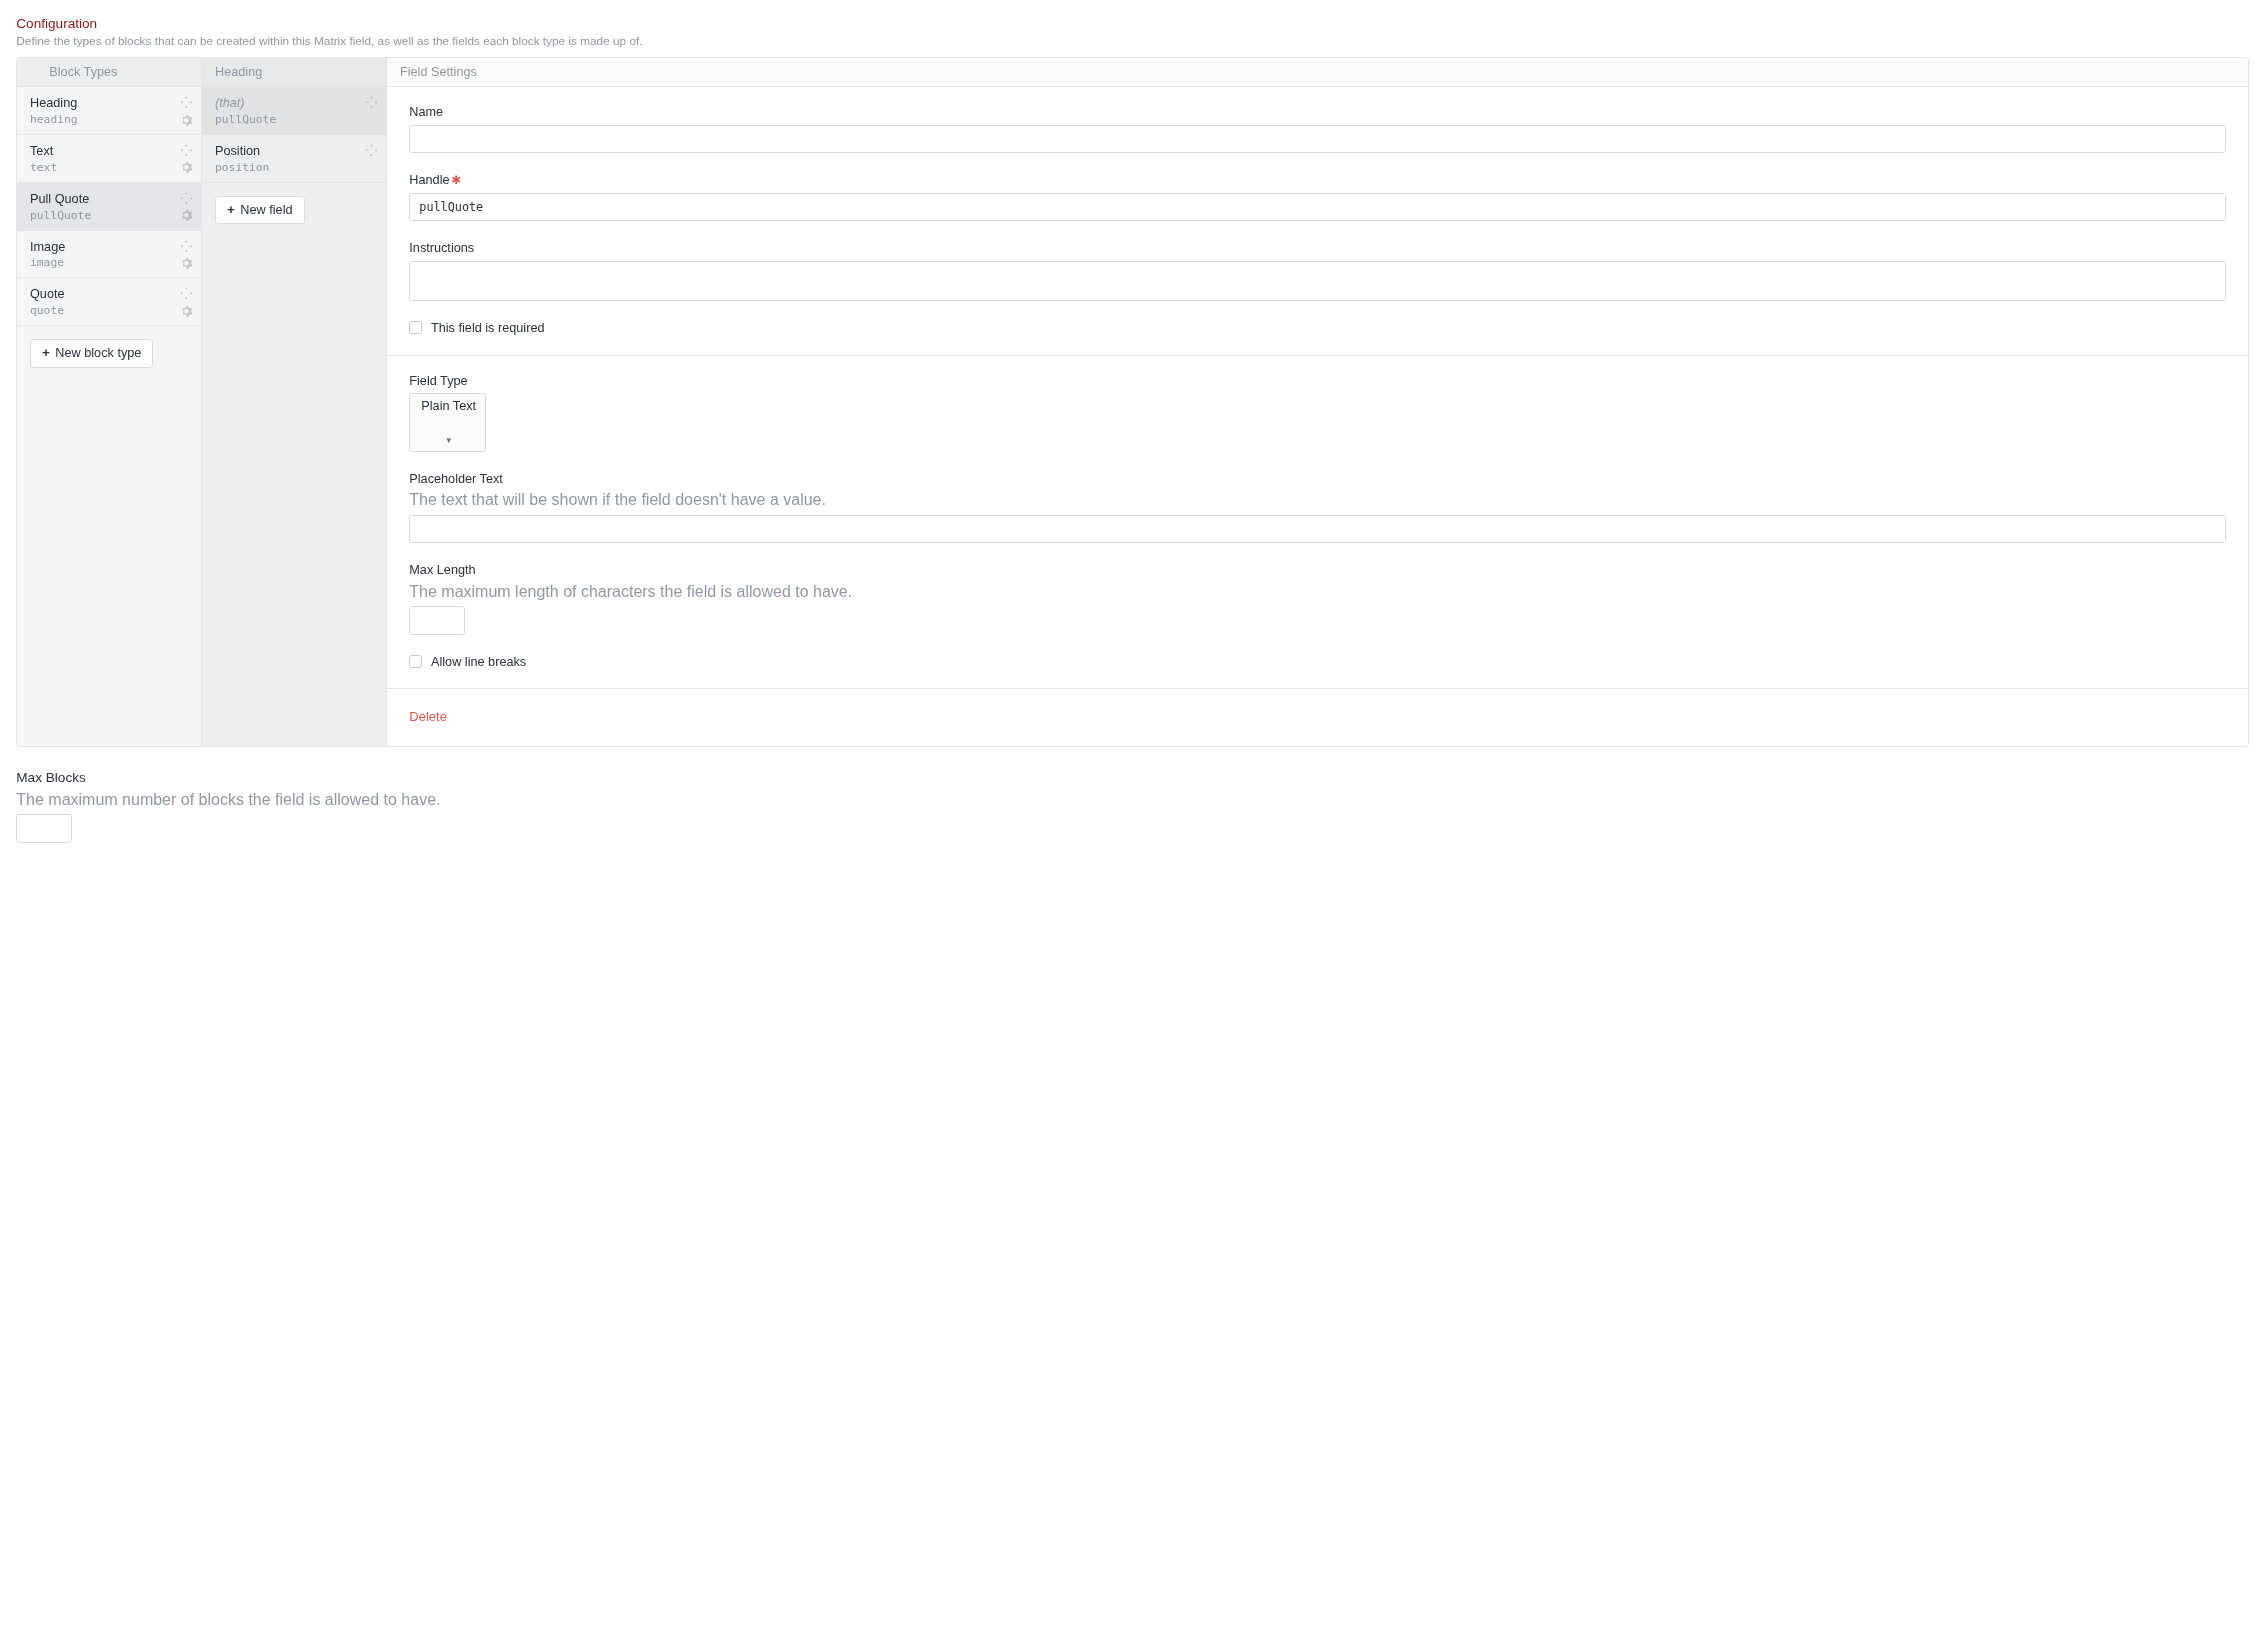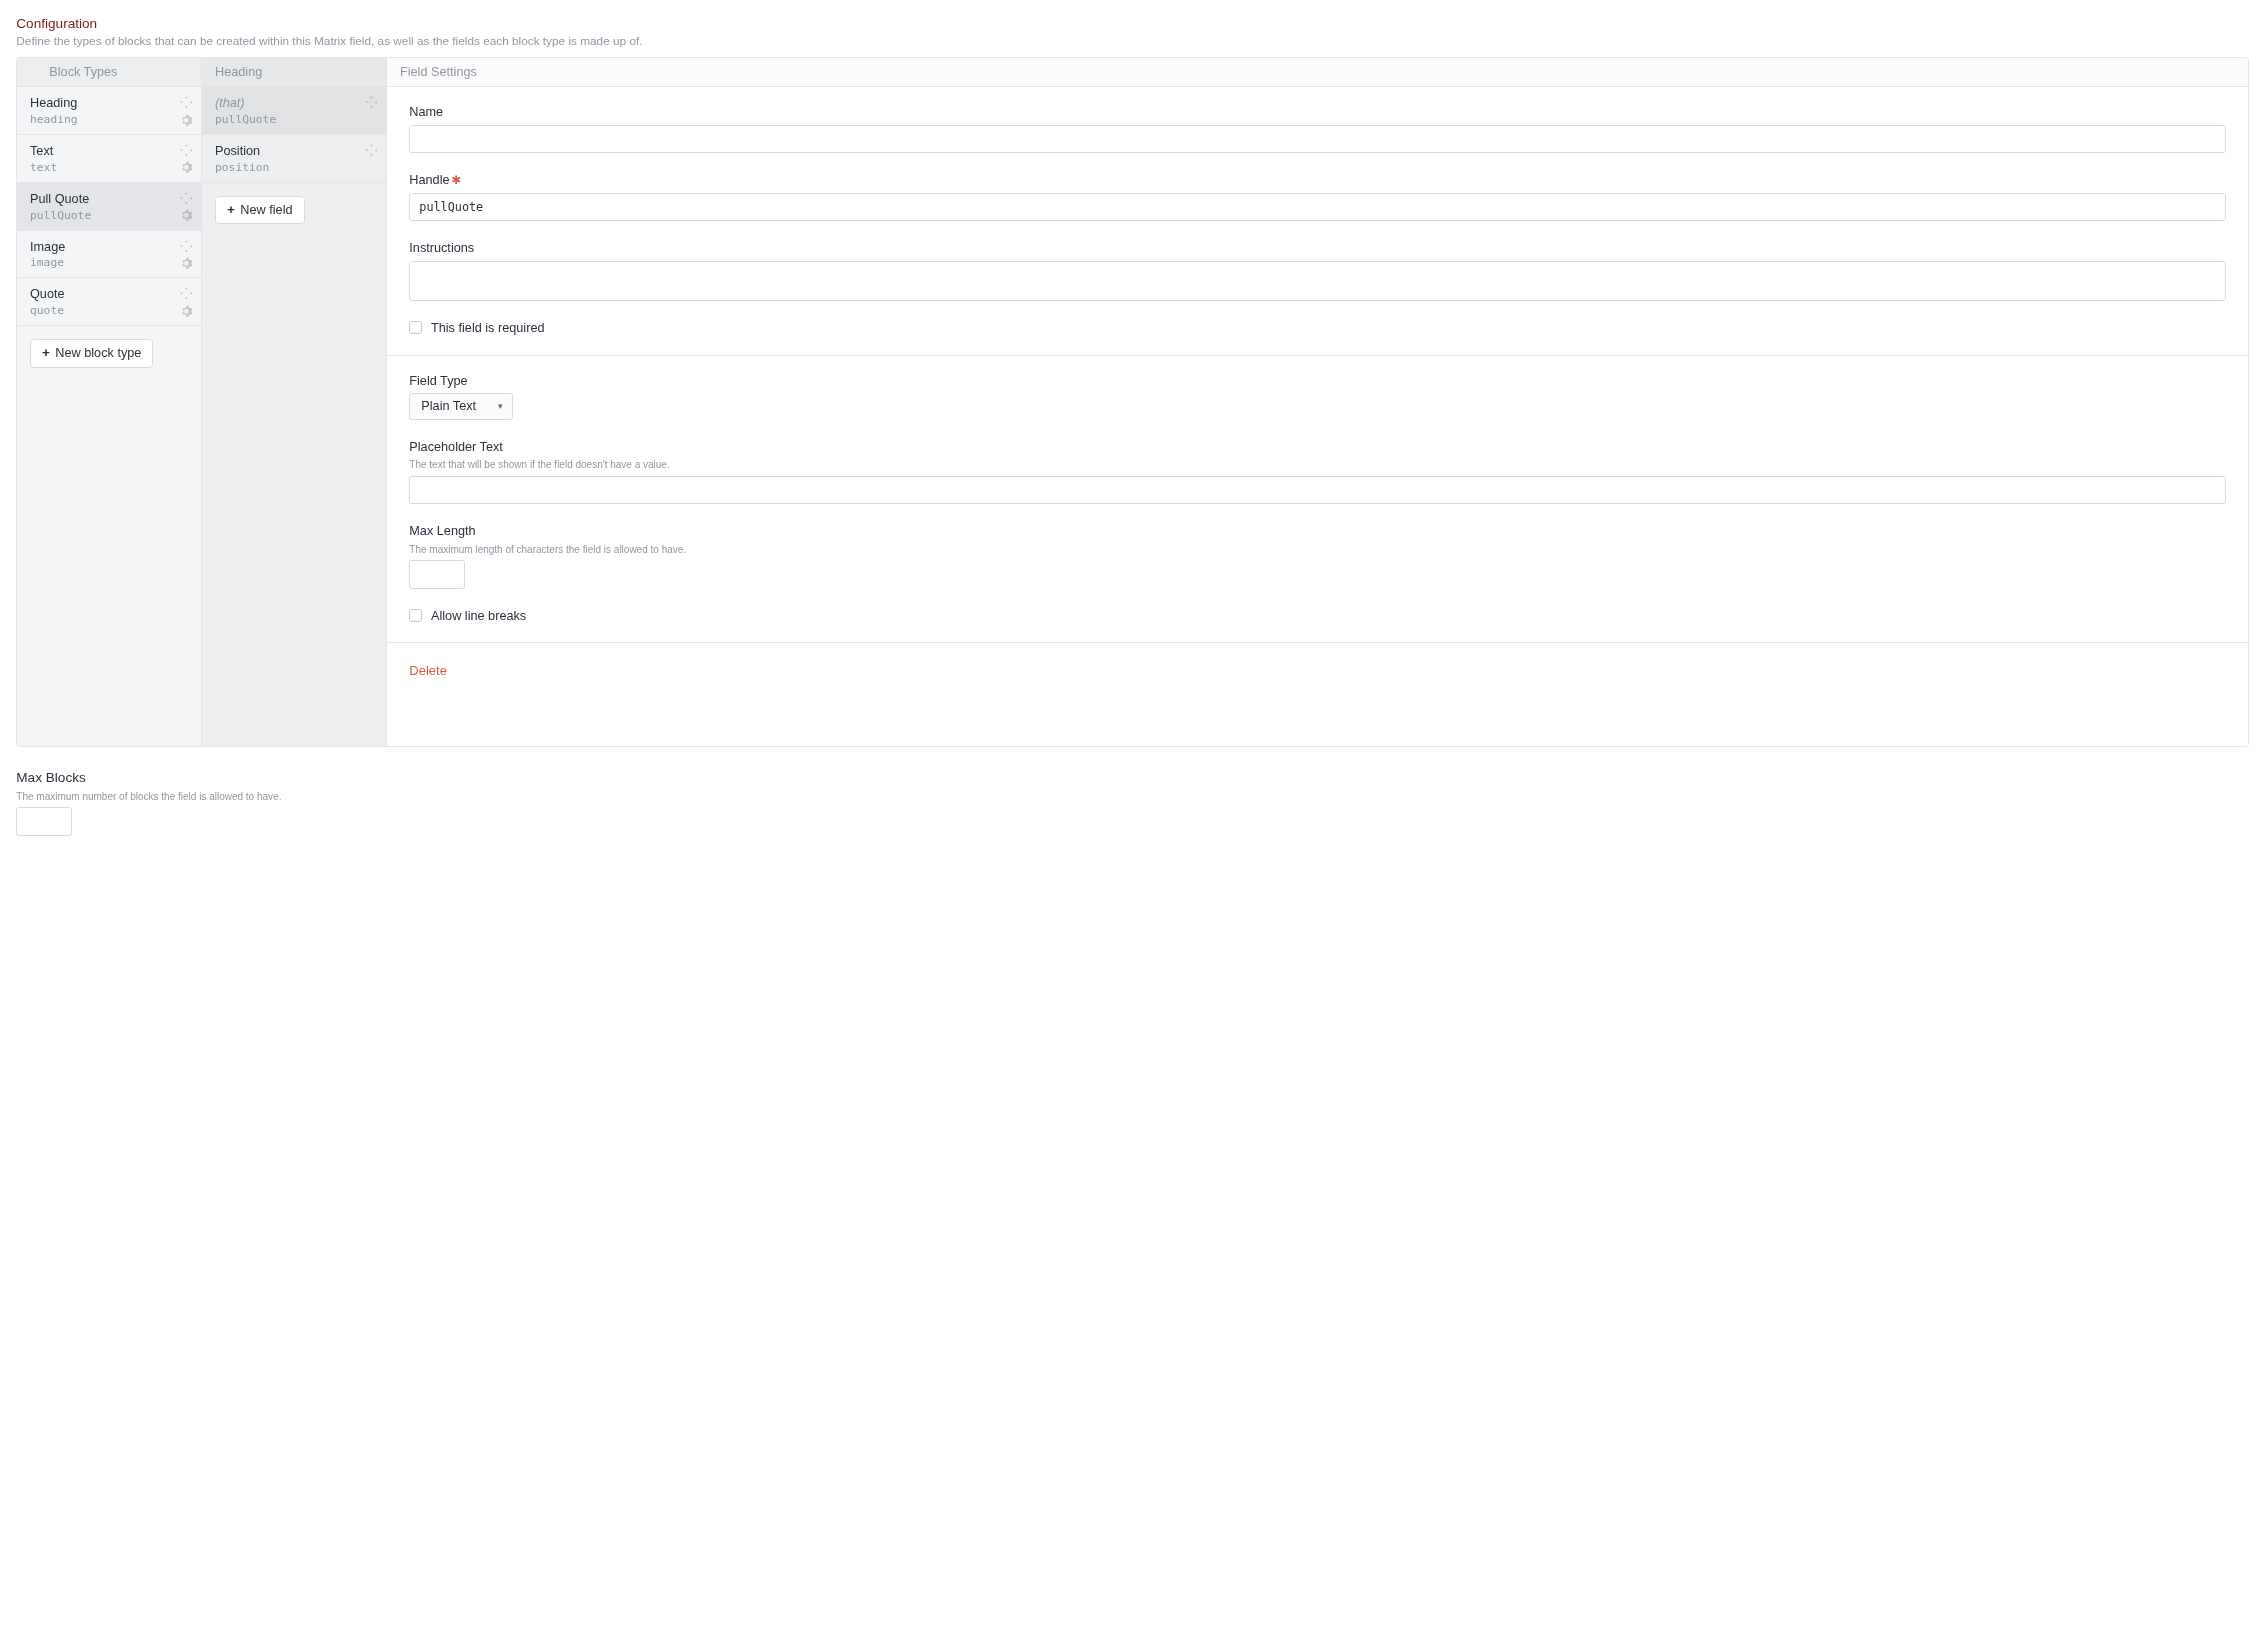--- a/index.html
+++ b/index.html
@@ -142,21 +142,21 @@
   color: #29323d;
   margin-bottom: 5.4px;
   display: block;
 }
 .field-label .req {
   color: #da5a47;
   margin-left: 1.8px;
   font-size: 11.8px;
 }
 .field-hint {
-  font-size: 10px;
+  font-size: 16px;
   color: #8f98a3;
   margin-top: 1.8px;
   margin-bottom: 5.4px;
 }
 .text-input, .code-input {
   width: 100%;
   border: 0.9px solid #d8dbde;
   border-radius: 2.7px;
   padding: 6.3px 9px;
   font-size: 12.7px;
@@ -170,20 +170,21 @@
 .text-input.small { width: 56px; }
 .select-wrap {
   display: inline-flex;
   align-items: center;
   border: 0.9px solid #d8dbde;
   border-radius: 2.7px;
   padding: 5.4px 9px 5.4px 11px;
   background: #fbfbfb;
   cursor: pointer;
   gap: 22px;
+  flex-direction: column;
 }
 .select-caret {
   font-size: 9px;
   color: #666;
 }
 .checkbox-row {
   display: flex;
   align-items: center;
   gap: 9px;
   margin-bottom: 16.3px;

